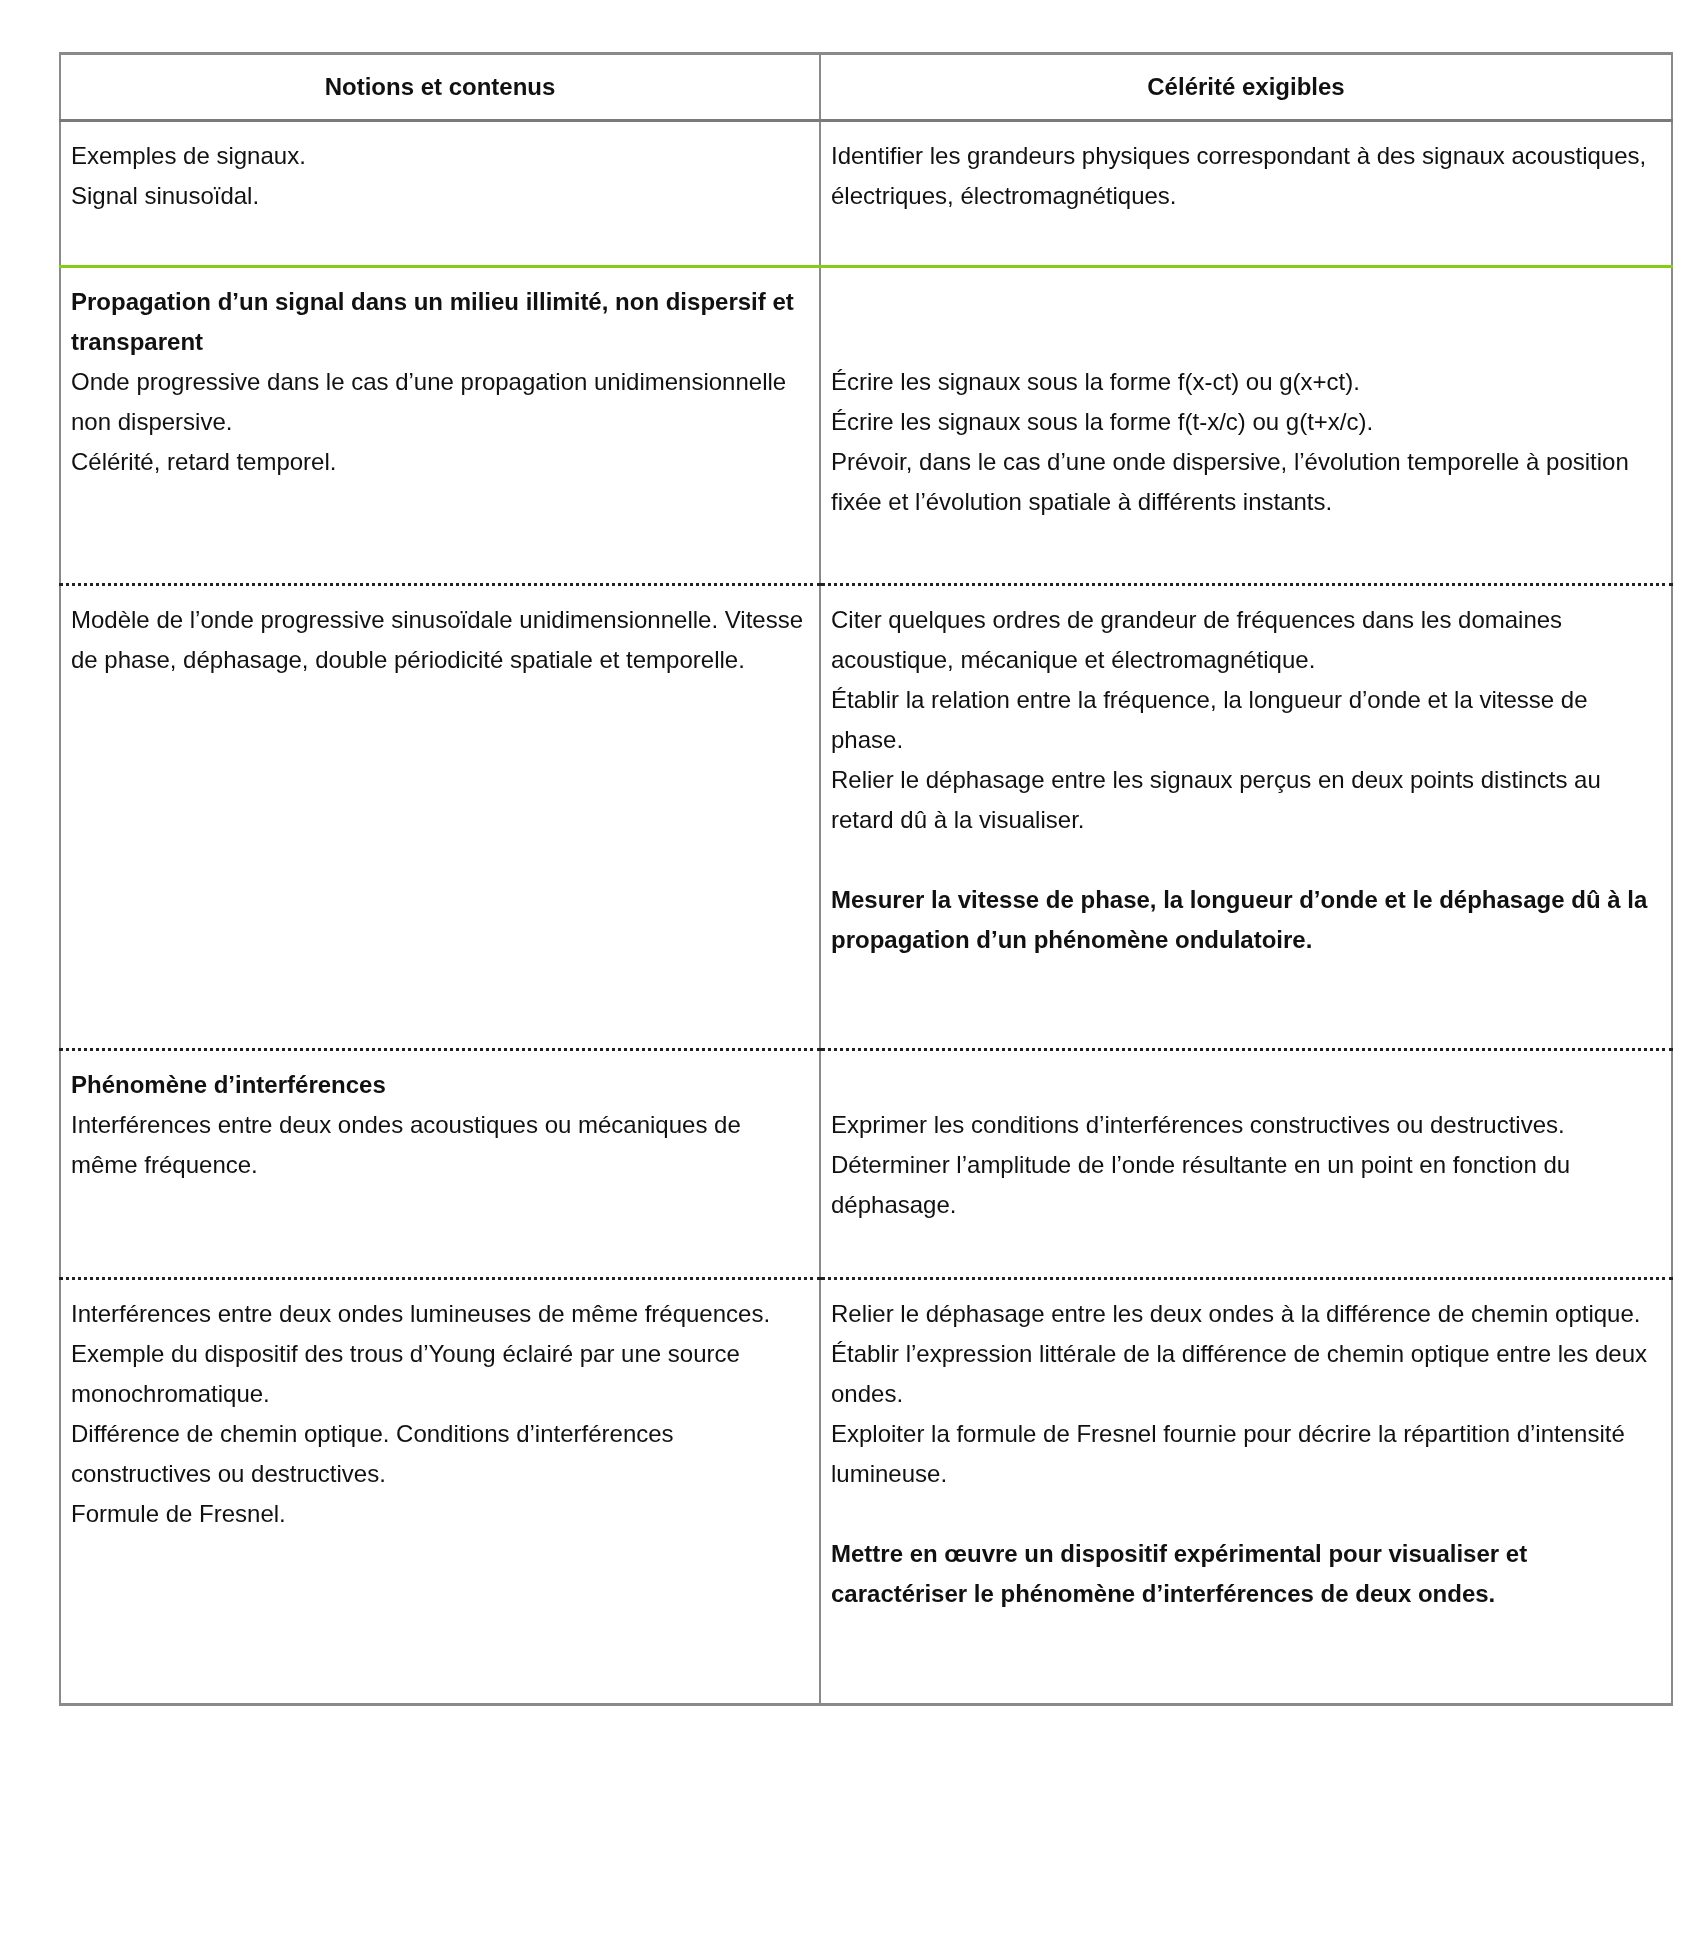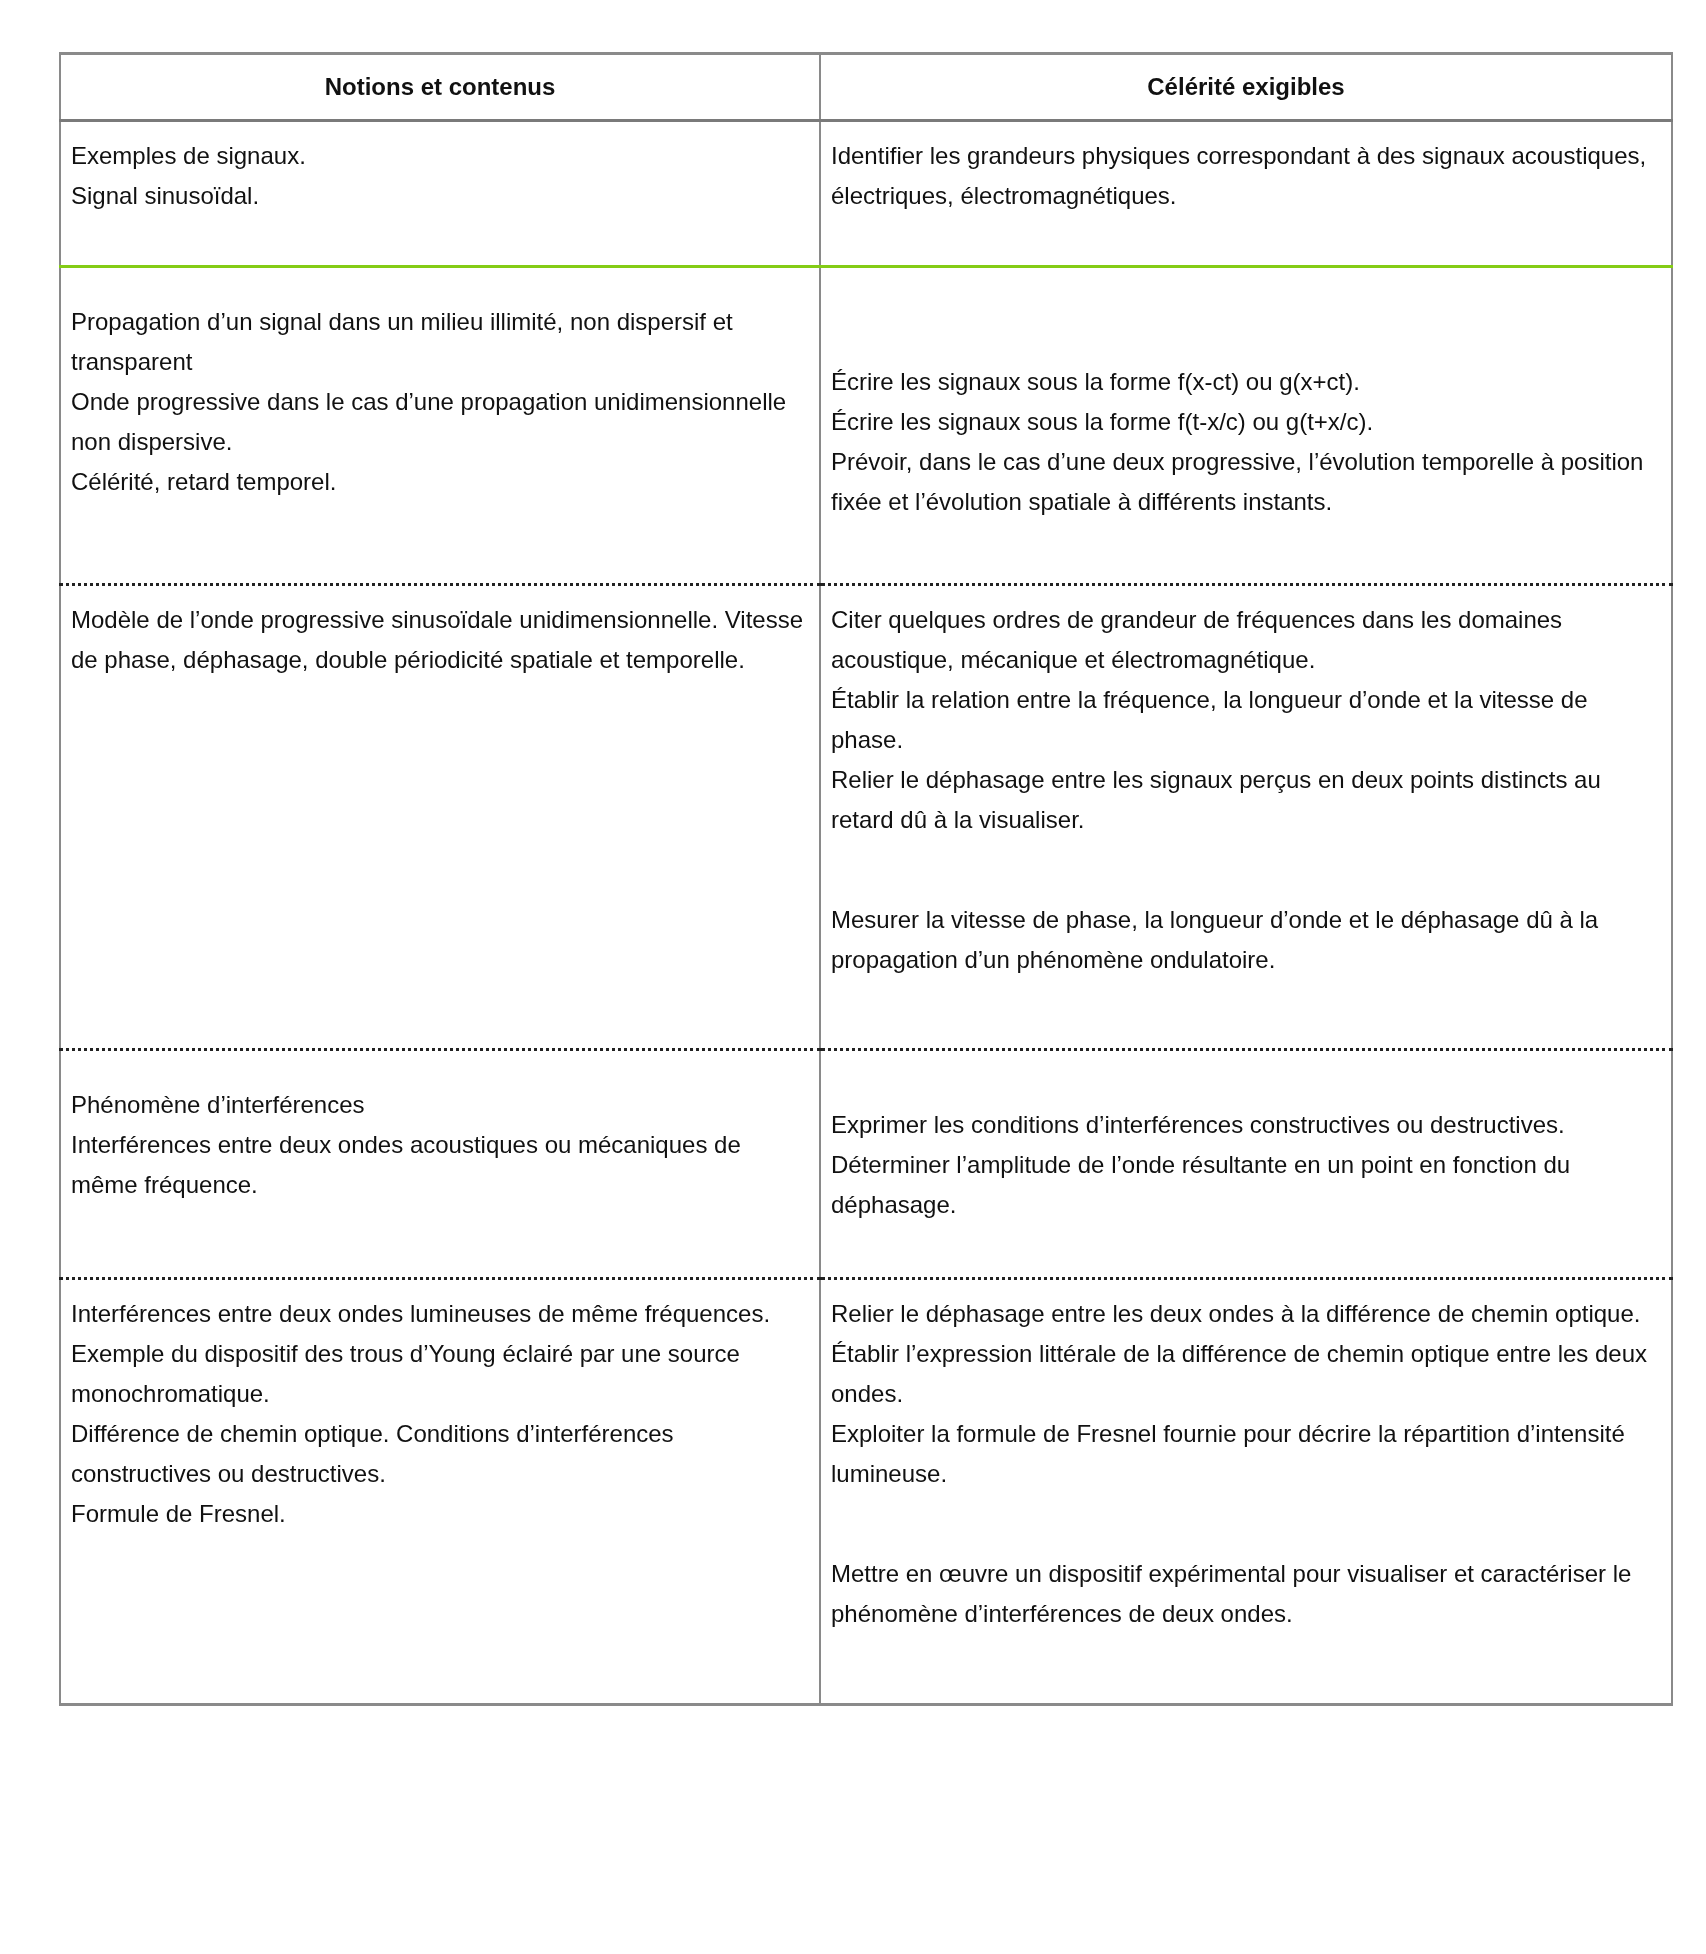--- a/index.html
+++ b/index.html
@@ -15,21 +15,21 @@
     border-left: 2px solid #8a8a8a; border-right: 2px solid #8a8a8a;
     vertical-align: top; padding: 0 10px; text-align: left;
   }
   th { font-weight: bold; text-align: center !important; vertical-align: middle !important; height: 64px; border-top: 3px solid #8a8a8a; border-bottom: 3px solid #7a7a7a; }
   tr.section td { height: 66px; vertical-align: middle; font-weight: bold; border-bottom: 3px solid #7a7a7a; }
   tr.solid td { border-bottom: 3px solid #84cc16; }
   tr.dotted td { border-bottom: 3px dotted #222; }
   tr.last td { border-bottom: 3px solid #8a8a8a; }
   .cellpad { padding-top: 14px !important; padding-bottom: 14px !important; }
   .line { display: block; }
-  .b { font-weight: normal; margin-top: 20px; }
+  .b { font-weight: bold; }
   .gap { display: block; height: 40px; }
   .spacer { display: block; height: 80px; }
   .spacer1 { display: block; height: 40px; }
 </style>
 </head>
 <body>
 
 <table class="prog">
   <colgroup>
       <col class="c1">
@@ -56,21 +56,21 @@
     <tr class="dotted" style="height:318px">
       <td class="cellpad">
         <span class="line b">Propagation d’un signal dans un milieu illimité, non dispersif et transparent</span>
         <span class="line">Onde progressive dans le cas d’une propagation unidimensionnelle non dispersive.</span>
         <span class="line">Célérité, retard temporel.</span>
       </td>
       <td class="cellpad">
         <span class="spacer"></span>
         <span class="line">Écrire les signaux sous la forme f(x-ct) ou g(x+ct).</span>
         <span class="line">Écrire les signaux sous la forme f(t-x/c) ou g(t+x/c).</span>
-        <span class="line">Prévoir, dans le cas d’une deux progressive, l’évolution temporelle à position fixée et l’évolution spatiale à différents instants.</span>
+        <span class="line">Prévoir, dans le cas d’une onde dispersive, l’évolution temporelle à position fixée et l’évolution spatiale à différents instants.</span>
       </td>
     </tr>
 
     <tr class="dotted" style="height:465px">
       <td class="cellpad">
         <span class="line">Modèle de l’onde progressive sinusoïdale unidimensionnelle. Vitesse de phase, déphasage, double périodicité spatiale et temporelle.</span>
       </td>
       <td class="cellpad">
         <span class="line">Citer quelques ordres de grandeur de fréquences dans les domaines acoustique, mécanique et électromagnétique.</span>
         <span class="line">Établir la relation entre la fréquence, la longueur d’onde et la vitesse de phase.</span>

